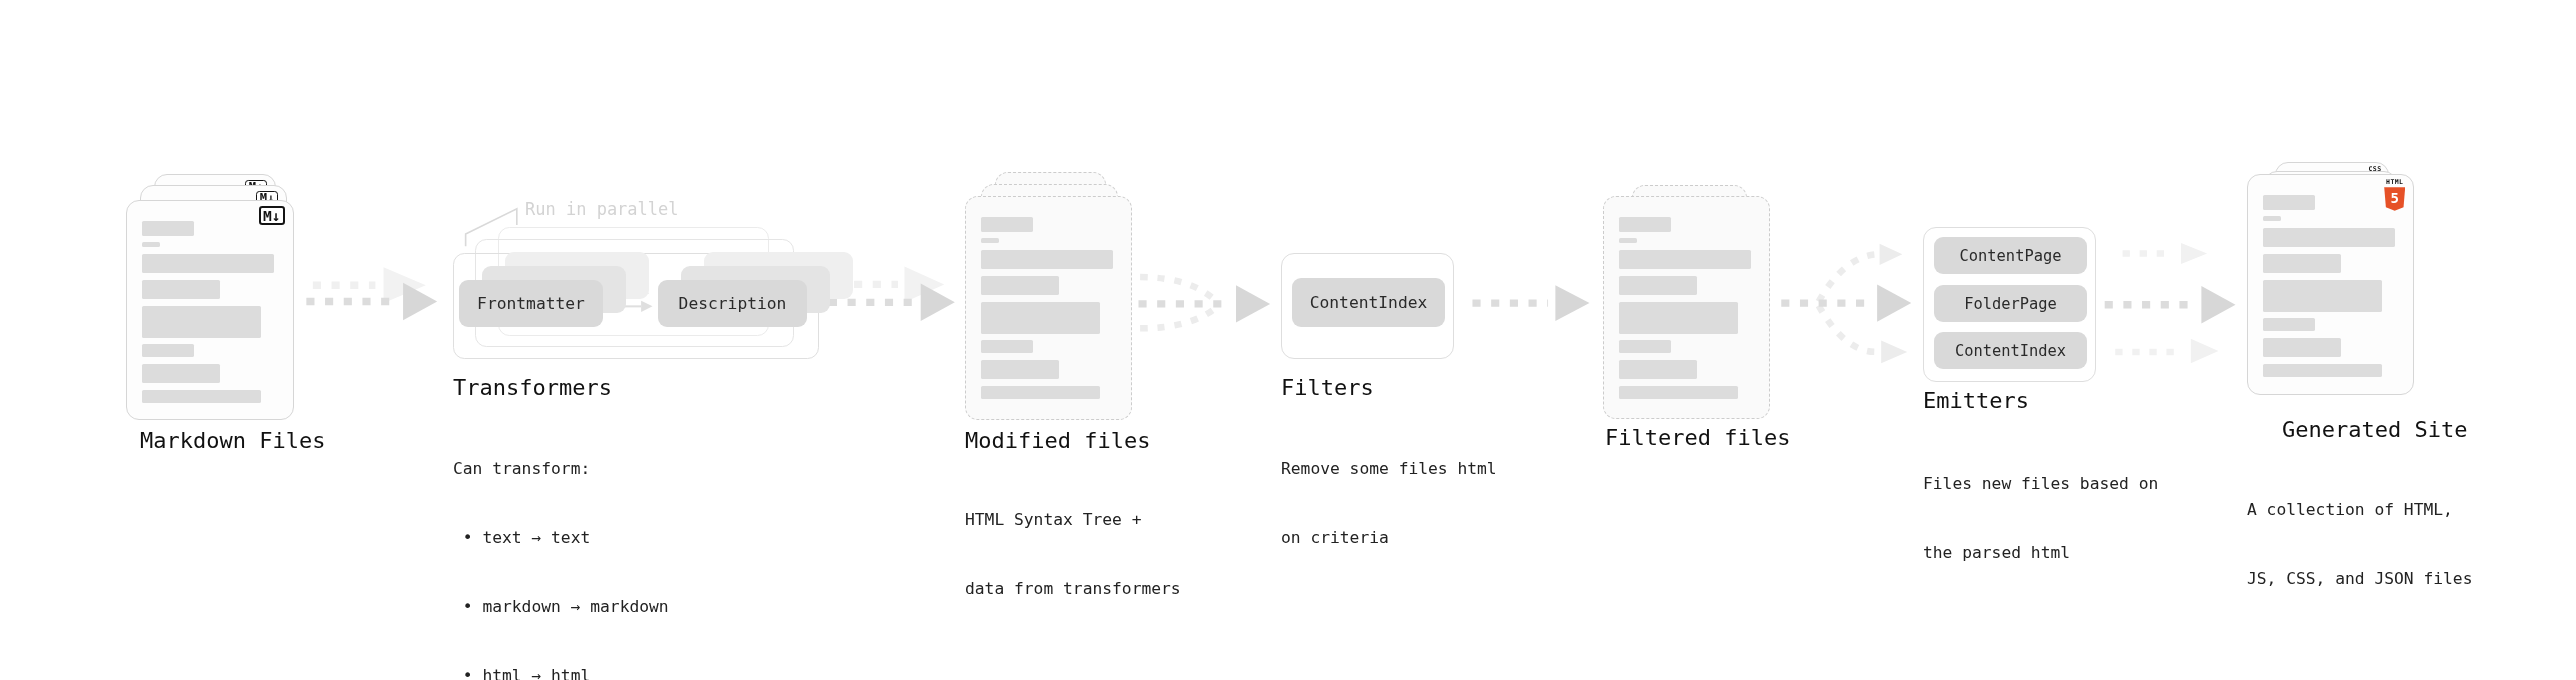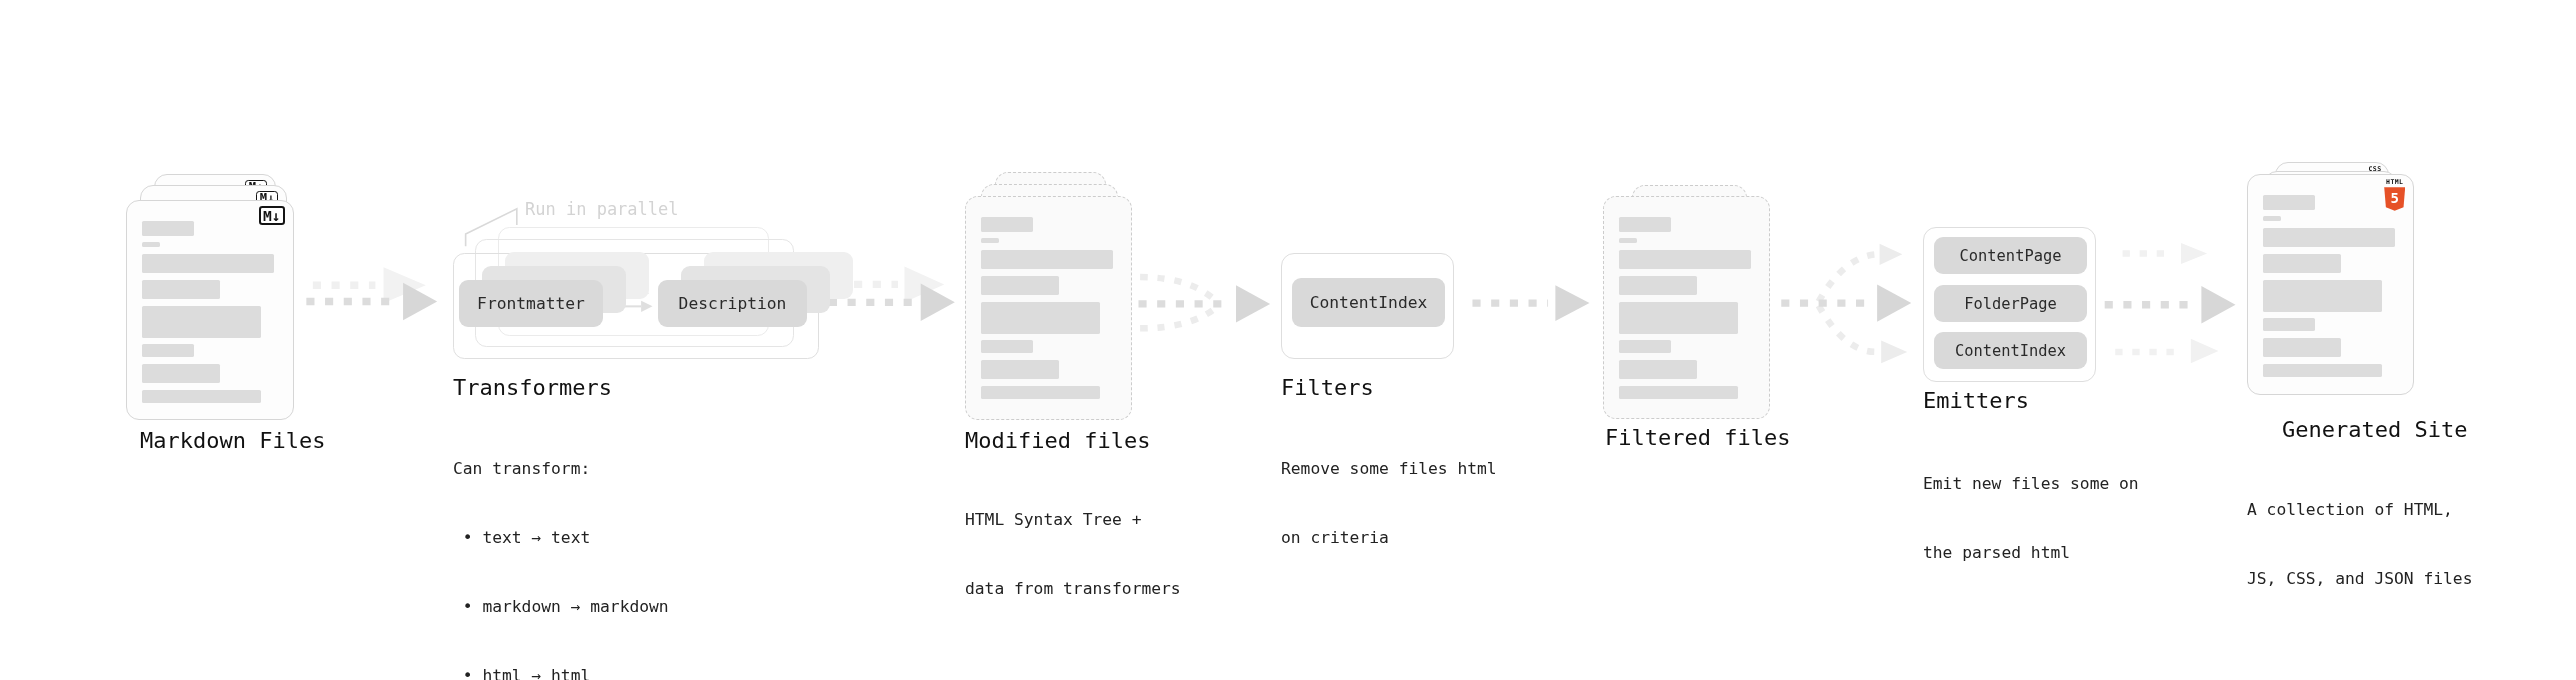--- a/index.html
+++ b/index.html
@@ -205,21 +205,21 @@
     <div class="t" style="left:1605px;top:425px;">Filtered files</div>
   </div>
 
   <div>
     <div class="nodebox" style="left:1923px;top:227px;width:173px;height:155px;"></div>
     <div class="pill" style="left:1934px;top:237px;width:153px;height:37px;font-size:15.4px;">ContentPage</div>
     <div class="pill" style="left:1934px;top:285px;width:153px;height:37px;font-size:15.4px;">FolderPage</div>
     <div class="pill" style="left:1934px;top:332px;width:153px;height:37px;font-size:15.4px;">ContentIndex</div>
     <div class="t" style="left:1923px;top:388px;">Emitters</div>
     <div class="d" style="left:1923px;top:426px;">
-      <div>Emit new files some on</div>
+      <div>Files new files based on</div>
       <div>the parsed html</div>
     </div>
   </div>
 
   <div>
     <div class="doc" style="left:2275px;top:162px;width:114px;height:45px;">
       <div class="css-badge" style="right:6.5px;">CSS</div>
     </div>
     <div class="doc" style="left:2264px;top:171px;width:133px;height:49px;">
       <div class="js-badge"></div>

